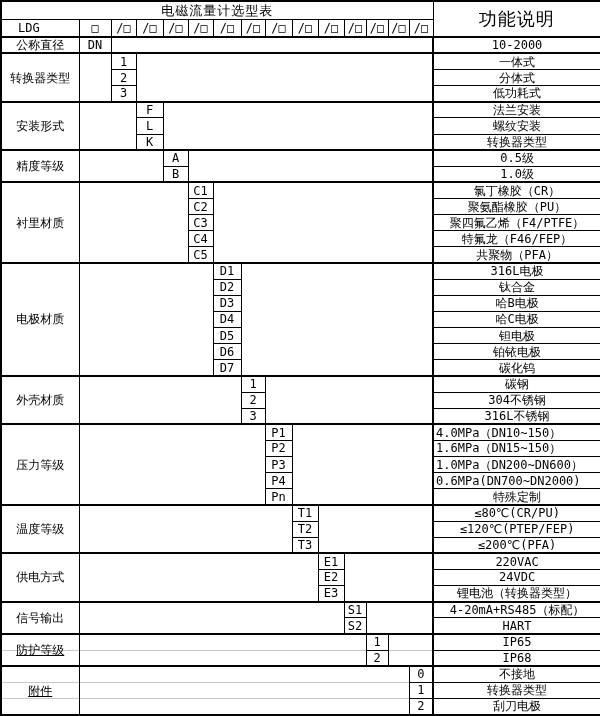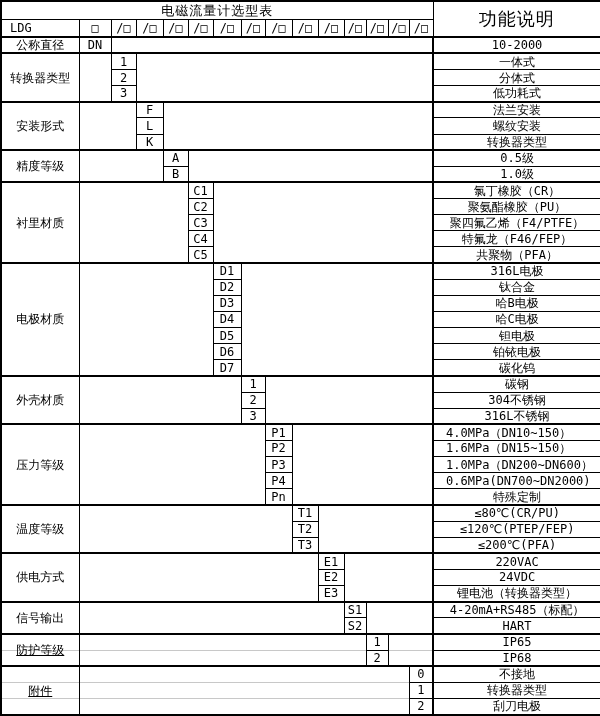--- a/index.html
+++ b/index.html
@@ -16,26 +16,26 @@
     padding:0; margin:0;
     font-size:12px; line-height:1;
     text-align:center; vertical-align:middle;
     overflow:hidden; white-space:nowrap;
   }
   tr { height:16px; }
   tr.hdr { height:18px; }
   .mono { font-family:"DejaVu Sans Mono","DejaVu Sans",monospace; }
   .title { font-size:13px; letter-spacing:1px; }
   .funchead { font-size:18px; letter-spacing:1px; }
-  .ldg { text-align:left; padding-left:8px; font-size:12px; }
+  .ldg { text-align:left; padding-left:16px; font-size:12px; }
   .box { font-size:12px; }
   .label { font-size:12px; letter-spacing:0px; }
   .gt { border-top:2px solid #000; }
   .desc { border-left:2px solid #000;border-radius:8px; }
-  .desc.left { text-align:left; padding-left:12px;margin-left:34px; }
+  .desc.left { text-align:left; padding-left:2px;margin-left:34px; }
   .faintgrid {
     background-image:repeating-linear-gradient(
       to bottom,
       transparent 0px, transparent 15.2px,
       #c8c8c8 15.2px, #c8c8c8 16.2px);
     text-decoration:underline;
   }
 </style>
 </head>
 <body>

